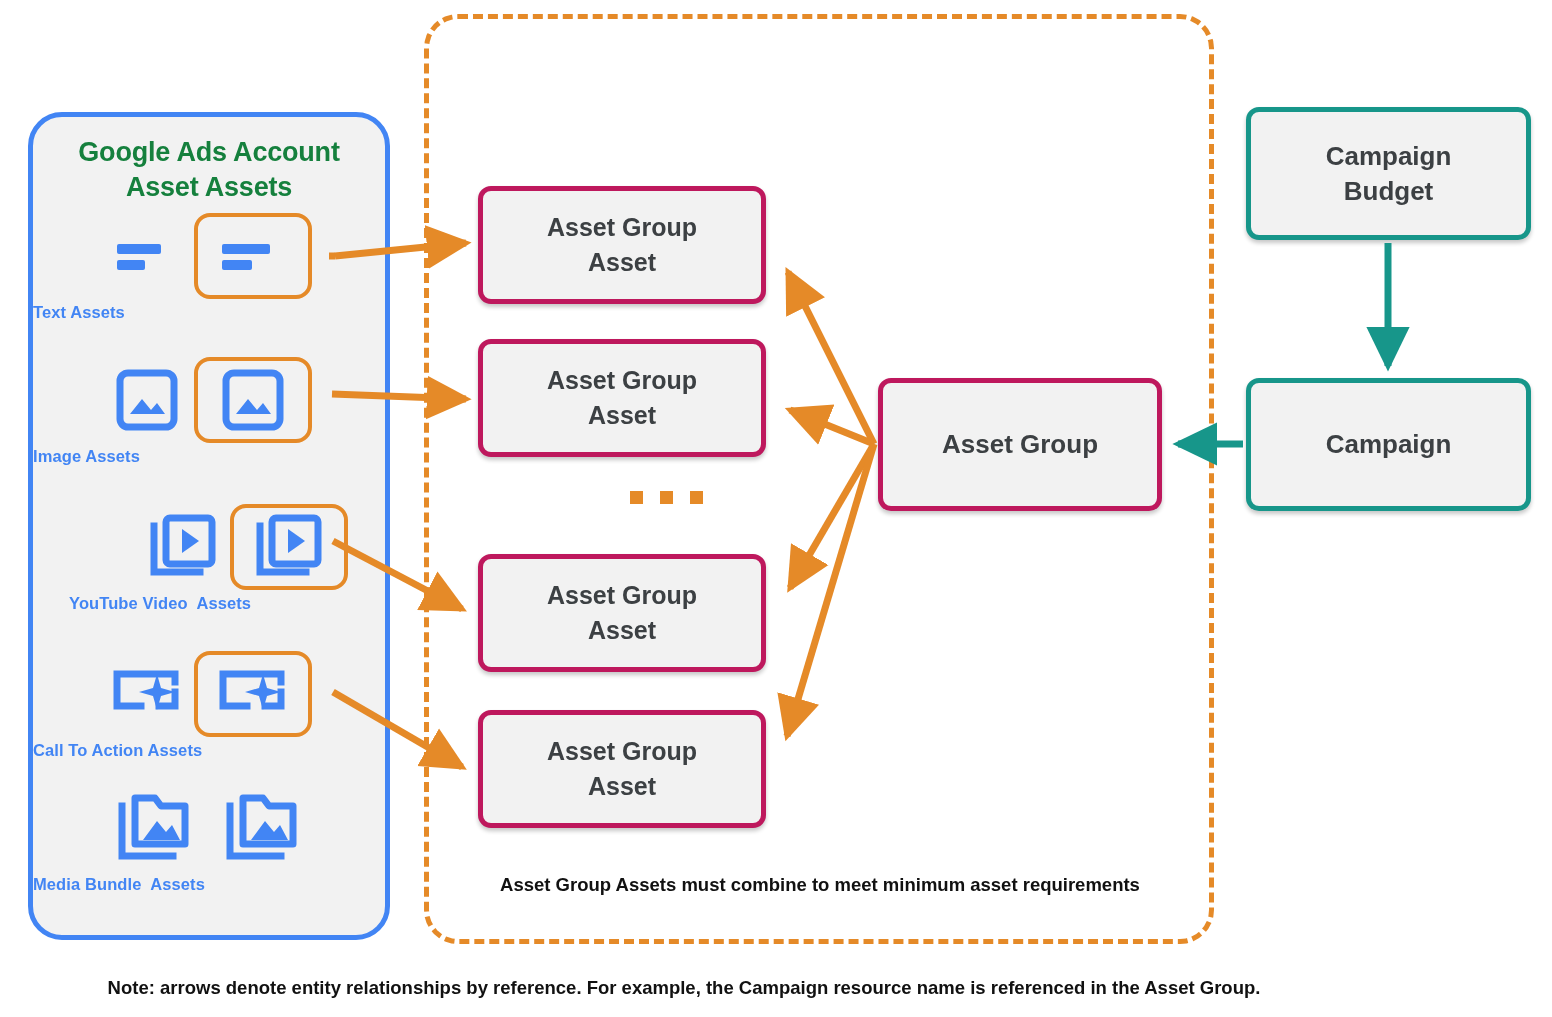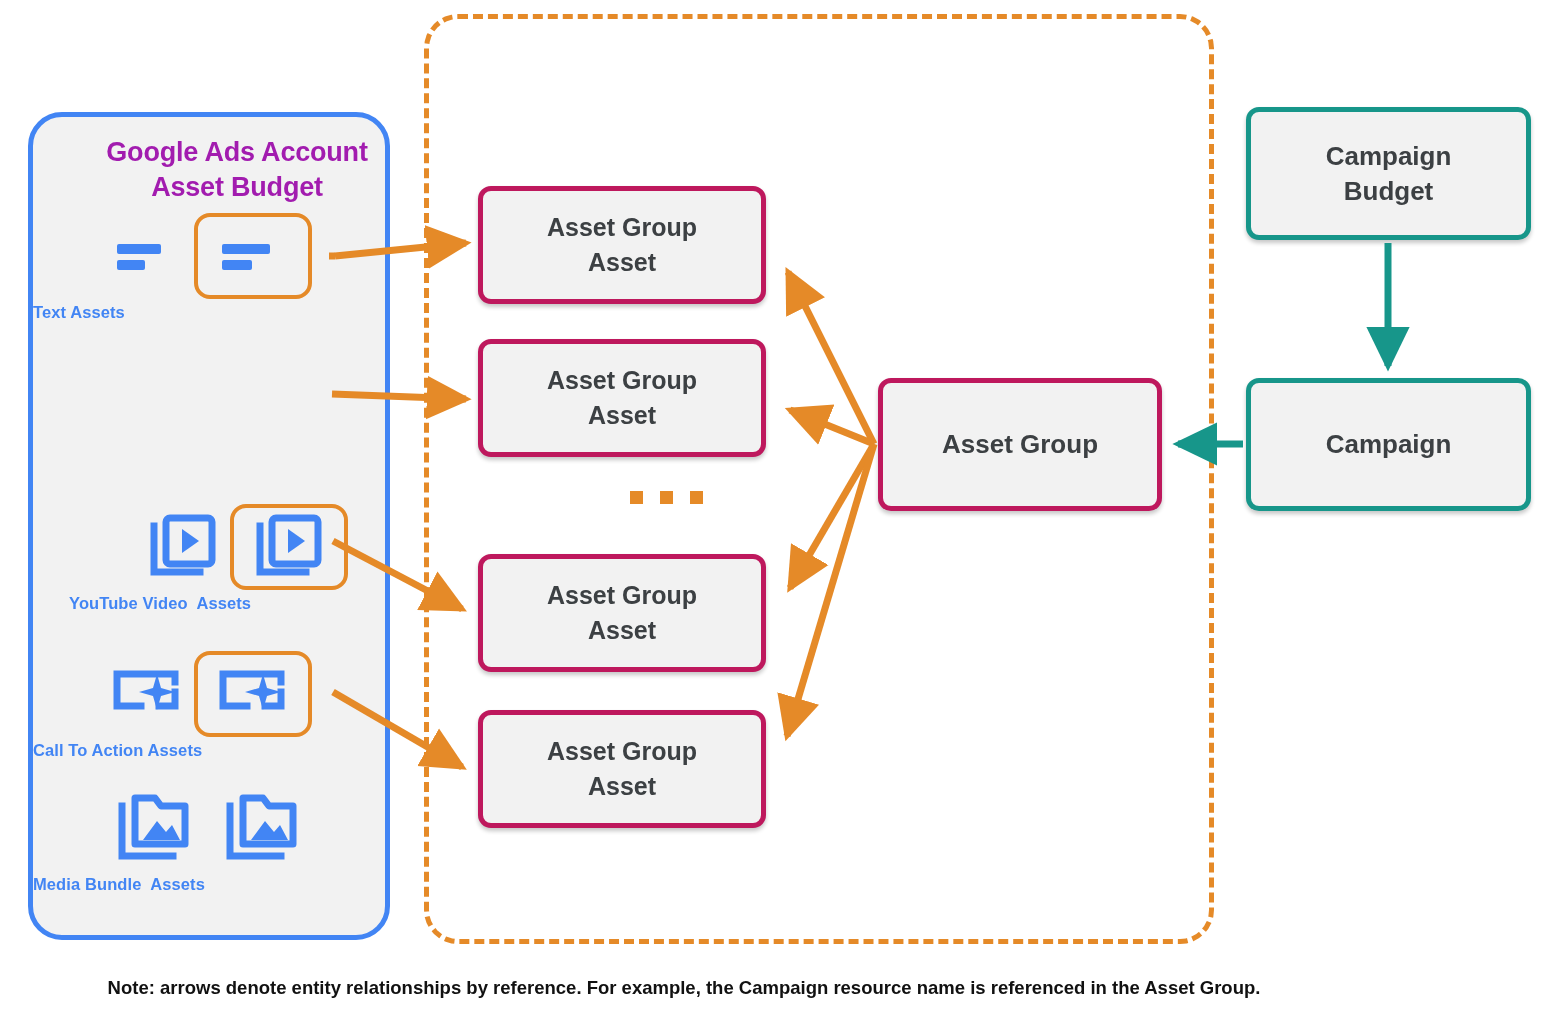--- a/index.html
+++ b/index.html
@@ -34,23 +34,22 @@
   }
   .library-title {
     position: absolute;
     left: 0;
     top: 18px;
     width: 100%;
     text-align: center;
     font-size: 27px;
     font-weight: bold;
     line-height: 1.28;
-    color: #a21caf;
+    color: #15803d;
     letter-spacing: -0.2px;
-    padding-left: 28px;
   }
 
   .asset-row {
     position: absolute;
     left: 0;
     width: 100%;
     text-align: left;
   }
   .asset-icons {
     position: relative;
@@ -216,41 +215,58 @@
 </head>
 <body>
 
 <div id="canvas">
 
   <div class="mutate-box"></div>
 
   <div class="asset-library">
     <div class="library-title">
       <div>Google Ads Account</div>
-      <div>Asset Budget</div>
+      <div>Asset Assets</div>
     </div>
 
     <div class="asset-row" style="top:96px;">
       <div class="asset-icons">
         <div class="icon-wrap">
           <svg width="64" height="44" viewBox="0 0 64 44" aria-hidden="true">
             <rect x="2" y="10" width="44" height="10" rx="2" fill="#4285f4"></rect>
             <rect x="2" y="26" width="28" height="10" rx="2" fill="#4285f4"></rect>
           </svg>
         </div>
         <div class="icon-wrap highlighted">
           <svg width="70" height="44" viewBox="0 0 70 44" aria-hidden="true">
             <rect x="4" y="10" width="48" height="10" rx="2" fill="#4285f4"></rect>
             <rect x="4" y="26" width="30" height="10" rx="2" fill="#4285f4"></rect>
           </svg>
         </div>
       </div>
       <div class="asset-caption">Text Assets</div>
     </div>
 
+    <div class="asset-row" style="top:240px;">
+      <div class="asset-icons">
+        <div class="icon-wrap">
+          <svg width="64" height="64" viewBox="0 0 64 64" aria-hidden="true">
+            <rect x="5" y="5" width="54" height="54" rx="8" fill="none" stroke="#4285f4" stroke-width="7"></rect>
+            <path d="M15 46 L27 31 L36 42 L42 35 L50 46 Z" fill="#4285f4"></path>
+          </svg>
+        </div>
+        <div class="icon-wrap highlighted">
+          <svg width="64" height="64" viewBox="0 0 64 64" aria-hidden="true">
+            <rect x="5" y="5" width="54" height="54" rx="8" fill="none" stroke="#4285f4" stroke-width="7"></rect>
+            <path d="M15 46 L27 31 L36 42 L42 35 L50 46 Z" fill="#4285f4"></path>
+          </svg>
+        </div>
+      </div>
+      <div class="asset-caption">Image Assets</div>
+    </div>
 
     <div class="asset-row" style="top:387px;margin-left:36px;">
       <div class="asset-icons">
         <div class="icon-wrap">
           <svg width="70" height="66" viewBox="0 0 70 66" aria-hidden="true">
             <path d="M6 12 L6 58 L52 58" fill="none" stroke="#4285f4" stroke-width="7" stroke-linecap="square"></path>
             <rect x="18" y="4" width="46" height="46" rx="4" fill="none" stroke="#4285f4" stroke-width="7"></rect>
             <path d="M34 15 L51 27 L34 39 Z" fill="#4285f4"></path>
           </svg>
         </div>
@@ -346,20 +362,21 @@
     <div>
       <div>Campaign</div>
       <div>Budget</div>
     </div>
   </div>
 
   <div class="node teal campaign-node">
     <div>Campaign</div>
   </div>
 
+  <div class="mutate-footnote">Asset Group Assets must combine to meet minimum asset requirements</div>
 
   <svg id="arrows" viewBox="0 0 1552 1017">
     <defs>
       <marker id="ah-orange" markerWidth="7" markerHeight="7" refX="5.6" refY="3.5" orient="auto" markerUnits="strokeWidth">
         <path d="M0,0.4 L6.4,3.5 L0,6.6 Z" fill="#e58a28"></path>
       </marker>
       <marker id="ah-teal" markerWidth="7" markerHeight="7" refX="5.6" refY="3.5" orient="auto" markerUnits="strokeWidth">
         <path d="M0,0.4 L6.4,3.5 L0,6.6 Z" fill="#17968a"></path>
       </marker>
     </defs>

